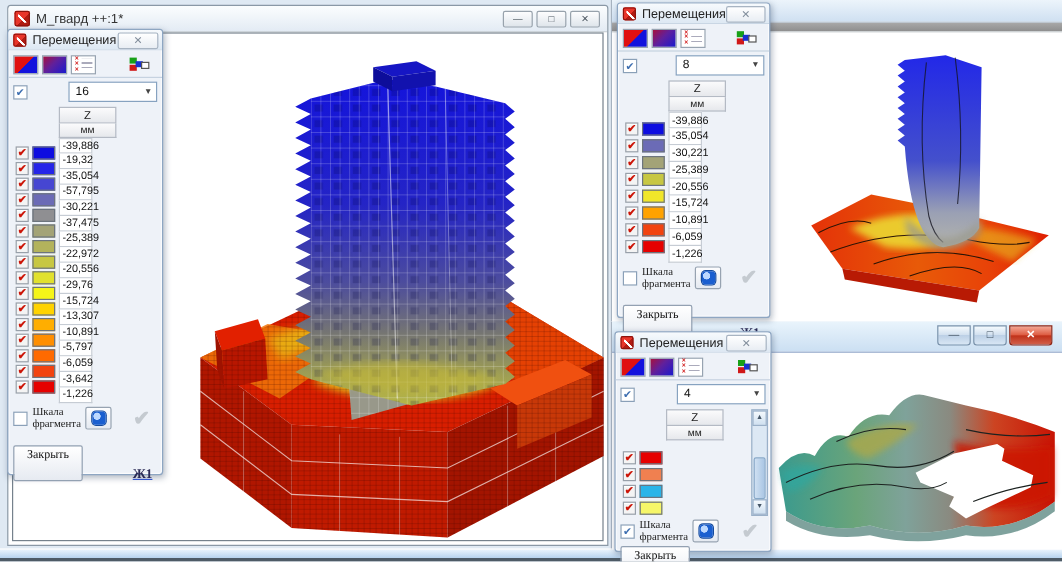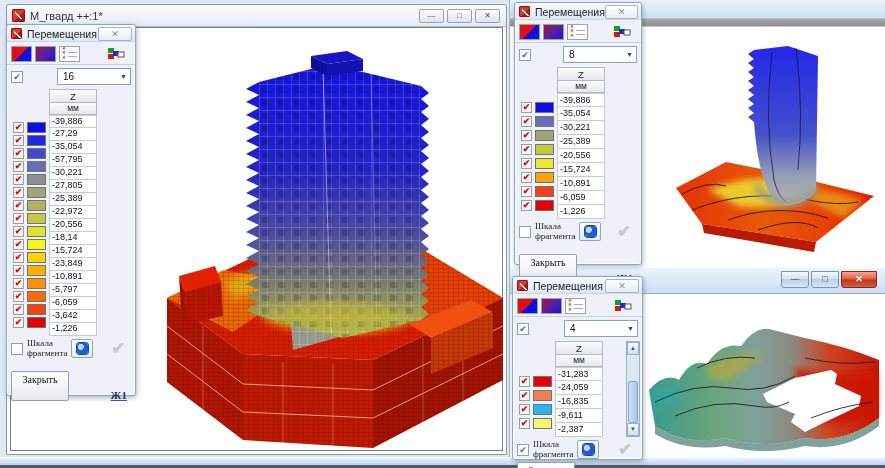--- a/index.html
+++ b/index.html
@@ -64,21 +64,21 @@
              font-size:9.5px; color:#222; }
   .hdr-z { height:14px; line-height:13px; }
   .hdr-mm { height:12px; line-height:11px; border-top:none; font-size:8.5px; }
   .legend { display:flex; }
   .lcol-a { width:38px; display:flex; flex-direction:column; }
   .lrow { height:var(--rowh); display:flex; align-items:center; gap:3px; padding-left:2px; }
   .lcheck { width:11px; height:11px; border:1px solid #98a0aa; background:#f4f4f4; color:#cc1508;
             font-size:9px; line-height:9px; text-align:center; font-weight:bold; flex:0 0 auto;
             box-shadow:0 1px 0 #fff inset; }
   .lswatch { width:19px; height:11px; border:1px solid #6c747e; flex:0 0 auto; }
-  .lcol-b { width:48px; }
+  .lcol-b { width:28px; }
   .lval { height:var(--rowh); border:1px solid #c6ccd4; border-top:none; background:#fff;
           font-size:9px; line-height:calc(var(--rowh) - 2px); padding-left:2px; white-space:nowrap;
           color:#111; }
   .lval:first-child { border-top:1px solid #c6ccd4; }
 
   .pm-foot { padding:3px 4px 3px 4px;font-family:Liberation Serif, serif; }
   .frag-row { display:flex; align-items:center; gap:4px; }
   .frag-label { font-size:9px; line-height:9.5px; color:#222; }
   .frag-btn { width:22px; height:19px; border:1px solid #97a3b1; border-radius:2px;
               background:linear-gradient(#fdfdfe,#e5eaf1); display:flex; align-items:center;
@@ -383,31 +383,31 @@
             <span class="lcheck">✔</span>
             <span class="lswatch" style="background: rgb(242, 67, 16);"></span>
           </div>
           <div class="lrow">
             <span class="lcheck">✔</span>
             <span class="lswatch" style="background: rgb(230, 0, 0);"></span>
           </div>
         </div>
       <div class="lcol-b">
           <div class="lval">-39,886</div>
-          <div class="lval">-27,29</div>
+          <div class="lval">-19,32</div>
           <div class="lval">-35,054</div>
           <div class="lval">-57,795</div>
           <div class="lval">-30,221</div>
-          <div class="lval">-27,805</div>
+          <div class="lval">-37,475</div>
           <div class="lval">-25,389</div>
           <div class="lval">-22,972</div>
           <div class="lval">-20,556</div>
-          <div class="lval">-18,14</div>
+          <div class="lval">-29,76</div>
           <div class="lval">-15,724</div>
-          <div class="lval">-23,849</div>
+          <div class="lval">-13,307</div>
           <div class="lval">-10,891</div>
           <div class="lval">-5,797</div>
           <div class="lval">-6,059</div>
           <div class="lval">-3,642</div>
           <div class="lval">-1,226</div>
         </div>
     </div>
   </div>
   <div class="pm-foot">
     <div class="frag-row">
@@ -571,27 +571,20 @@
           </div>
           <div class="lrow">
             <span class="lcheck">✔</span>
             <span class="lswatch" style="background: rgb(42, 180, 232);"></span>
           </div>
           <div class="lrow">
             <span class="lcheck">✔</span>
             <span class="lswatch" style="background: rgb(246, 246, 104);"></span>
           </div>
         </div>
-      <div class="lcol-b">
-          <div class="lval">-31,283</div>
-          <div class="lval">-24,059</div>
-          <div class="lval">-16,835</div>
-          <div class="lval">-9,611</div>
-          <div class="lval">-2,387</div>
-        </div>
     </div>
     <div class="sb">
       <span class="sb-btn">▲</span>
       <span class="sb-thumb"></span>
       <span class="sb-spacer"></span>
       <span class="sb-btn">▼</span>
     </div>
   </div>
   <div class="pm-foot">
     <div class="frag-row">

